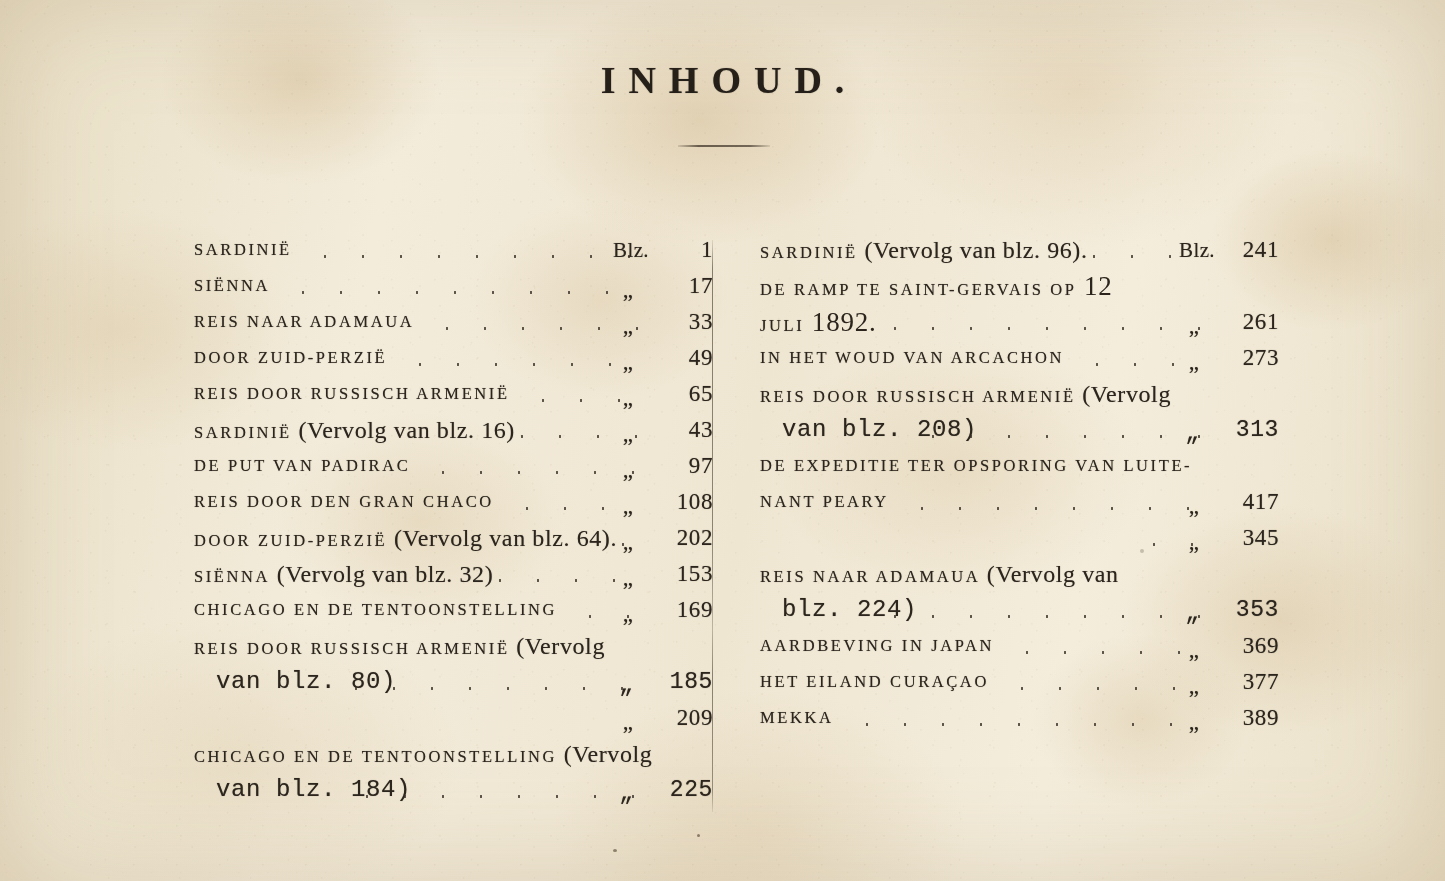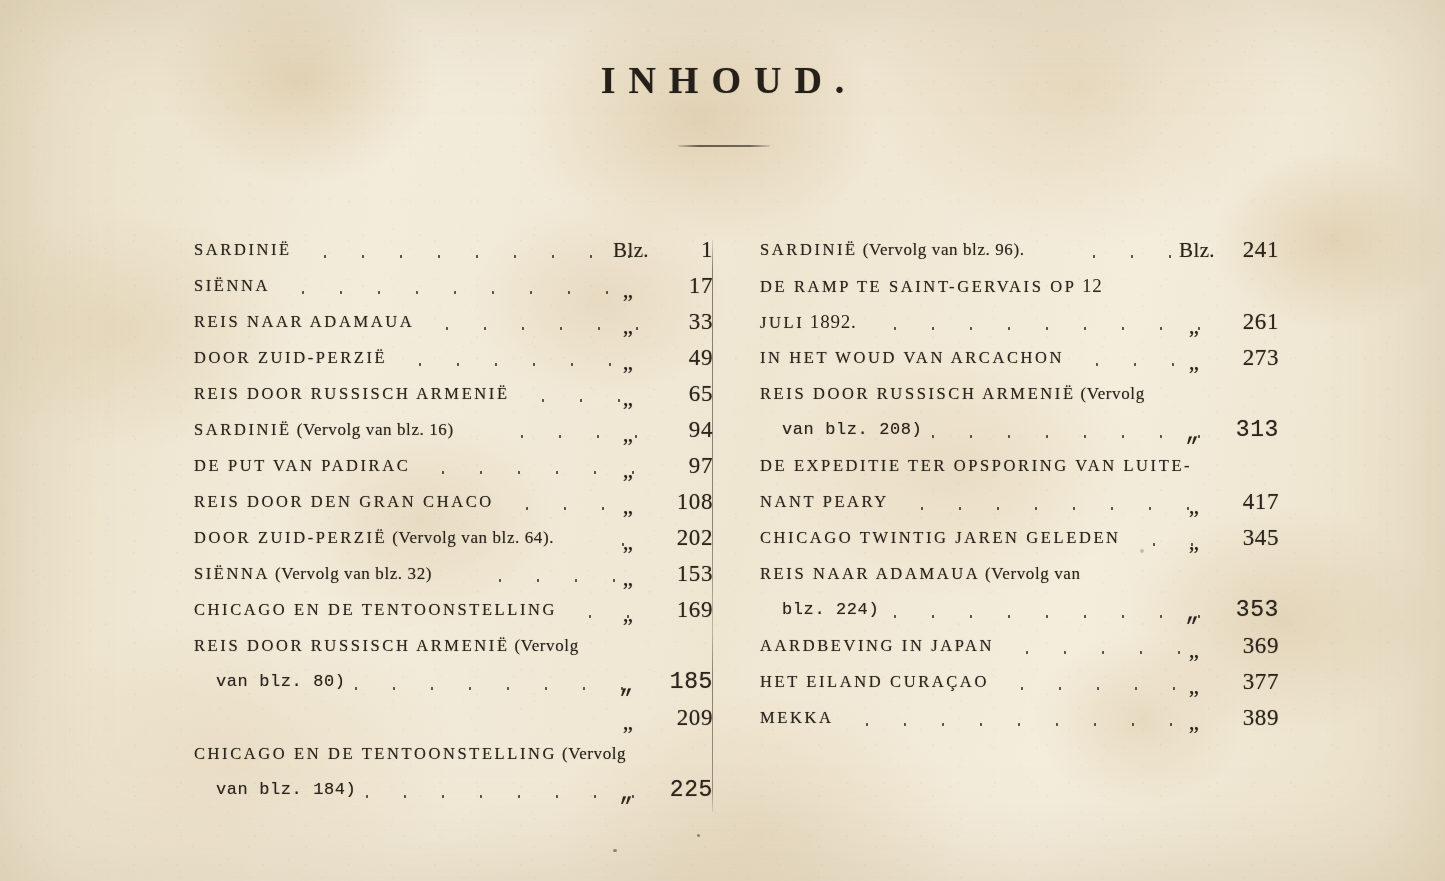--- a/index.html
+++ b/index.html
@@ -134,28 +134,28 @@
   
   .caps {
     font-size: 16.5px;
     letter-spacing: 2.6px;
     text-transform: uppercase;
     text-shadow: 0 0 0.9px rgba(43,37,29,0.5);
   }
 
   
   .roman {
-    font-size: 17px;
+    font-size: 24px;
     letter-spacing: 0.6px;
     text-shadow: 0 0 0.9px rgba(43,37,29,0.45);
   }
 
   
   .num-inline {
-    font-size: 19px;
+    font-size: 27px;
     letter-spacing: 0.8px;
   }
 
   
   .leader {
     position: absolute;
     bottom: 10px;
     height: 3px;
     background-image: radial-gradient(circle, #3a3228 1.1px, transparent 1.5px);
     background-size: 38px 3px;
@@ -229,21 +229,21 @@
         <div class="entry">
           <div class="entry-line"><span><span class="caps">REIS NAAR ADAMAUA</span></span><div class="pagecell"><span class="ditto">„</span><span class="pagenum">33</span></div><div class="leader" style="left: 234px; width: 212px;"></div></div>
         </div>
         <div class="entry">
           <div class="entry-line"><span><span class="caps">DOOR ZUID-PERZIË</span></span><div class="pagecell"><span class="ditto">„</span><span class="pagenum">49</span></div><div class="leader" style="left: 207px; width: 239px;"></div></div>
         </div>
         <div class="entry">
           <div class="entry-line"><span><span class="caps">REIS DOOR RUSSISCH ARMENIË</span></span><div class="pagecell"><span class="ditto">„</span><span class="pagenum">65</span></div><div class="leader" style="left: 330px; width: 116px;"></div></div>
         </div>
         <div class="entry">
-          <div class="entry-line"><span><span class="caps">SARDINIË</span><span class="roman"> (Vervolg van blz. 16)</span></span><div class="pagecell"><span class="ditto">„</span><span class="pagenum">94</span></div><div class="leader" style="left: 309px; width: 137px;"></div></div>
+          <div class="entry-line"><span><span class="caps">SARDINIË</span><span class="roman"> (Vervolg van blz. 16)</span></span><div class="pagecell"><span class="ditto">„</span><span class="pagenum">43</span></div><div class="leader" style="left: 309px; width: 137px;"></div></div>
         </div>
         <div class="entry">
           <div class="entry-line"><span><span class="caps">DE PUT VAN PADIRAC</span></span><div class="pagecell"><span class="ditto">„</span><span class="pagenum">97</span></div><div class="leader" style="left: 230px; width: 216px;"></div></div>
         </div>
         <div class="entry">
           <div class="entry-line"><span><span class="caps">REIS DOOR DEN GRAN CHACO</span></span><div class="pagecell"><span class="ditto">„</span><span class="pagenum">108</span></div><div class="leader" style="left: 314px; width: 132px;"></div></div>
         </div>
         <div class="entry">
           <div class="entry-line"><span><span class="caps">DOOR ZUID-PERZIË</span><span class="roman"> (Vervolg van blz. 64).</span></span><div class="pagecell"><span class="ditto">„</span><span class="pagenum">202</span></div><div class="leader" style="left: 410px; width: 36px;"></div></div>
         </div>
@@ -278,21 +278,21 @@
         </div>
         <div class="entry">
           <div class="entry-line"><span><span class="caps">REIS DOOR RUSSISCH ARMENIË</span><span class="roman"> (Vervolg</span></span></div>
           <div class="entry-line indent"><span><span class="roman">van blz. 208)</span></span><div class="pagecell"><span class="ditto">„</span><span class="pagenum">313</span></div><div class="leader" style="left: 154px; width: 292px;"></div></div>
         </div>
         <div class="entry">
           <div class="entry-line"><span><span class="caps">DE EXPEDITIE TER OPSPORING VAN LUITE-</span></span></div>
           <div class="entry-line"><span><span class="caps">NANT PEARY</span></span><div class="pagecell"><span class="ditto">„</span><span class="pagenum">417</span></div><div class="leader" style="left: 143px; width: 303px;"></div></div>
         </div>
         <div class="entry">
-          <div class="entry-line"><span><span class="caps">CHICAGO TWINTIG JAREN GELEDEN</span></span><div class="pagecell"><span class="ditto">„</span><span class="pagenum">345</span></div><div class="leader" style="left: 375px; width: 71px;"></div></div>
+          <div class="entry-line"><div class="pagecell"><span class="ditto">„</span><span class="pagenum">345</span></div><div class="leader" style="left: 375px; width: 71px;"></div></div>
         </div>
         <div class="entry">
           <div class="entry-line"><span><span class="caps">REIS NAAR ADAMAUA</span><span class="roman"> (Vervolg van</span></span></div>
           <div class="entry-line indent"><span><span class="roman">blz. 224)</span></span><div class="pagecell"><span class="ditto">„</span><span class="pagenum">353</span></div><div class="leader" style="left: 116px; width: 330px;"></div></div>
         </div>
         <div class="entry">
           <div class="entry-line"><span><span class="caps">AARDBEVING IN JAPAN</span></span><div class="pagecell"><span class="ditto">„</span><span class="pagenum">369</span></div><div class="leader" style="left: 248px; width: 198px;"></div></div>
         </div>
         <div class="entry">
           <div class="entry-line"><span><span class="caps">HET EILAND CURAÇAO</span></span><div class="pagecell"><span class="ditto">„</span><span class="pagenum">377</span></div><div class="leader" style="left: 243px; width: 203px;"></div></div>

